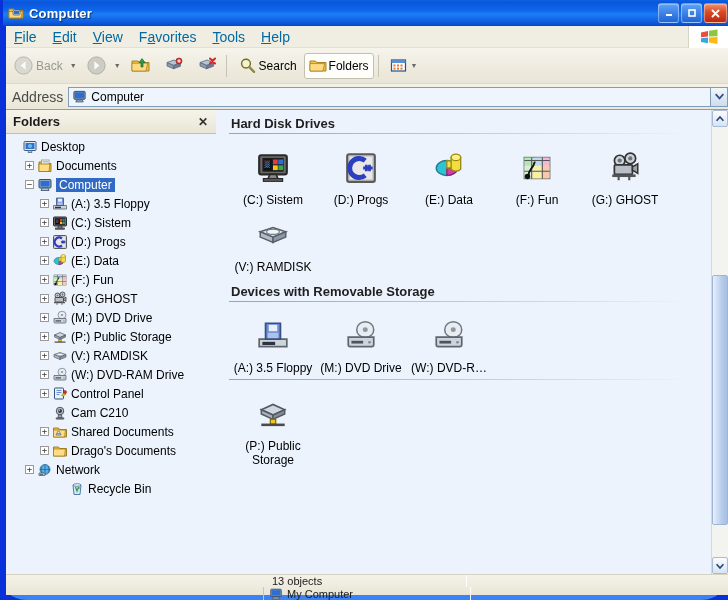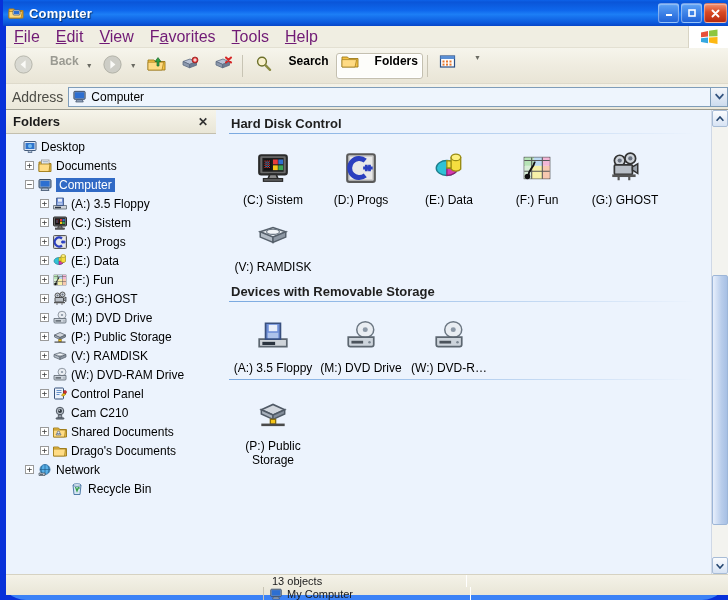--- a/index.html
+++ b/index.html
@@ -50,46 +50,45 @@
 
   
   #menubar {
     position: absolute; left: 3px; top: 26px;
     width: 722px; height: 22px;
     background: #f0eee2;
     display: flex; align-items: center;
     border-bottom: 1px solid #e3e0d2;
   }
   .menu-item {
-    padding: 2px 8px; font-size: 16px; color: #701a75;
+    padding: 2px 8px; font-size: 14px; color: #0369a1;
     font-family: "Liberation Sans", sans-serif;
   }
   .menu-item u { text-decoration: underline; }
   #winflag {
     position: absolute; right: 0; top: 0;
     width: 40px; height: 22px;
     background: #fff;
     border-left: 1px solid #d8d4c4;
     display: flex; align-items: center; justify-content: center;
   }
 
   
   #toolbar {
     position: absolute; left: 3px; top: 48px;
     width: 722px; height: 36px;
     background: linear-gradient(180deg,#f6f5ec 0%,#efece0 50%,#e9e5d6 100%);
     display: flex; align-items: center;
     border-bottom: 1px solid #dedacb;
   }
   .tb-btn {
-    display: flex; align-items: flex-start; gap: 16px;
+    display: flex; align-items: center; gap: 2px;
     height: 26px; padding: 0 4px; margin-left: 2px;
     font-size: 12px; color: #000; border: 1px solid transparent;
     border-radius: 3px;
-    font-weight: bold;
   }
   .tb-btn.disabled { color: #9a9a92; }
   .tb-sep { width: 1px; height: 22px; background: #c8c4b4; margin: 0 4px; }
   .tb-caret { font-size: 7px; color: #6a6a62; margin: 0 2px; }
   .tb-btn.pressed {
     border: 1px solid #c0bca c; border-color: #c4c0b0;
     background: #fdfdfa;
     box-shadow: inset 0 0 0 1px #ffffff;
   }
 
@@ -657,21 +656,21 @@
               </svg>
             </span>
             <span class="tlabel">Recycle Bin</span>
           </div>
         </div>
     </div>
 
     <div id="content">
       <div id="content-inner">
           <div class="group">
-            <div class="group-head">Hard Disk Control</div>
+            <div class="group-head">Hard Disk Drives</div>
             <div class="group-rule"></div>
             <div class="icons-row">
               <div class="icon-cell">
                 <div class="icon-img">
                   <svg width="34" height="34" viewBox="0 0 32 32">
                     <rect x="3" y="4" width="26" height="18" rx="2" fill="#6b6b6b" stroke="#2a2a2a" stroke-width="2"></rect>
                     <rect x="6" y="6.5" width="20" height="13" fill="#1e1e1e"></rect>
                     <g>
                       <rect x="7.5" y="8" width="7" height="10" fill="#111"></rect>
                       <path d="M8 9h1v1H8zM10 9h1v1h-1zM12 9h1v1h-1zM8 11h1v1H8zM10 11h1v1h-1zM12 11h1v1h-1zM8 13h1v1H8zM10 13h1v1h-1zM12 13h1v1h-1zM8 15h1v1H8zM10 15h1v1h-1zM12 15h1v1h-1z" fill="#e63b3b"></path>

